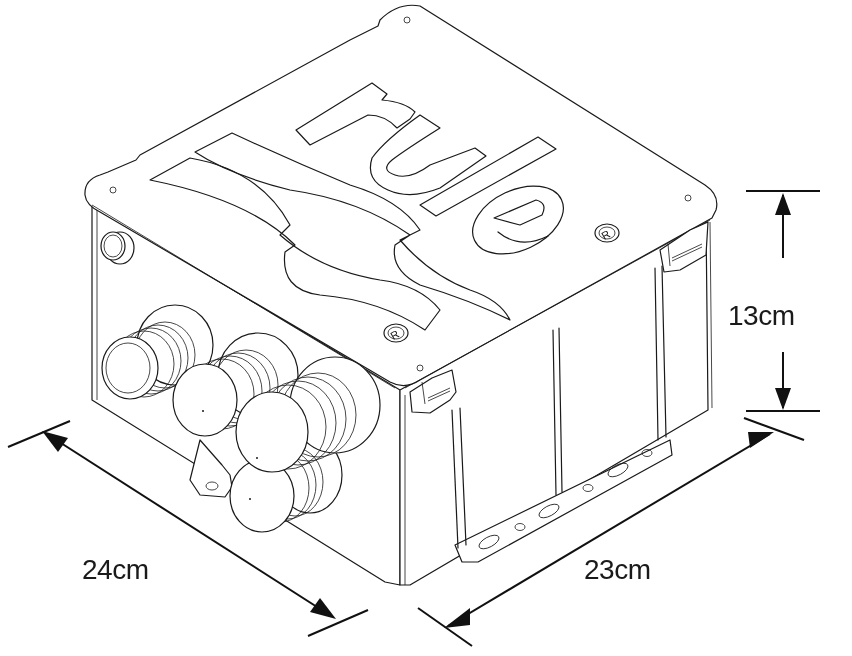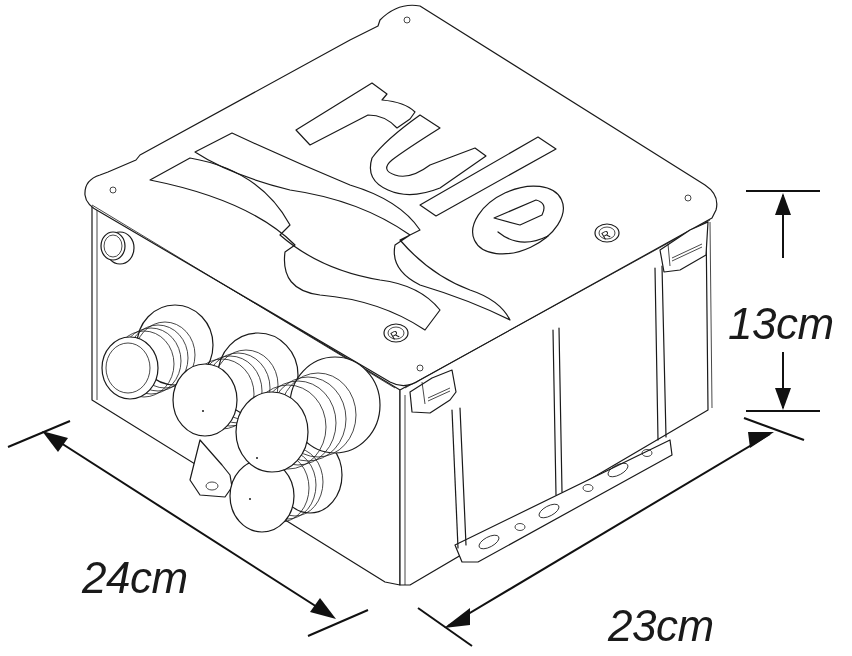--- a/index.html
+++ b/index.html
@@ -5,21 +5,21 @@
     html, body { margin: 0; padding: 0; background: #ffffff; }
     body { width: 852px; height: 656px; position: relative; overflow: hidden;
            font-family: "Liberation Sans", sans-serif; }
     #canvas { position: absolute; left: 0; top: 0; width: 852px; height: 656px; }
     .ln { fill: none; stroke: #1a1a1a; stroke-width: 1.2; stroke-linejoin: round; stroke-linecap: round; }
     .ln-thin { fill: none; stroke: #1a1a1a; stroke-width: 0.8; }
     .ln-white { fill: #ffffff; stroke: #1a1a1a; stroke-width: 1.2; stroke-linejoin: round; }
     .dim { stroke: #111111; stroke-width: 2; fill: none; }
     .arrow { fill: #111111; stroke: none; }
     .label { position: absolute; color: #1a1a1a; font-family: "Liberation Sans", sans-serif;
-             font-size: 44px; line-height: 1; letter-spacing: -0.5px; font-style: italic; }
+             font-size: 28px; line-height: 1; letter-spacing: -0.5px; }
   </style>
 </head>
 <body>
 
 <svg id="canvas" viewBox="0 0 852 656" xmlns="http://www.w3.org/2000/svg">
 
   <g>
     <path class="ln-white" d="M92,205 L92,400 L385,582 L400,585 L400,390 Z"></path>
     <path class="ln-thin" d="M97,205 L97,400"></path>
   </g>
@@ -172,14 +172,14 @@
     <line class="dim" x1="746" y1="191" x2="820" y2="191"></line>
     <line class="dim" x1="746" y1="411" x2="820" y2="411"></line>
     <line class="dim" x1="783" y1="195" x2="783" y2="258"></line>
     <line class="dim" x1="783" y1="352" x2="783" y2="408"></line>
     <polygon class="arrow" points="783,193 775,215 791,215"></polygon>
     <polygon class="arrow" points="783,410 775,388 791,388"></polygon>
   </g>
 </svg>
 
 <div class="label" style="left:82px; top:556px;">24cm</div>
-<div class="label" style="left:608px; top:556px;margin-top:48px;">23cm</div>
+<div class="label" style="left:584px; top:556px;">23cm</div>
 <div class="label" style="left:728px; top:302px;">13cm</div>
 
 </body></html>

